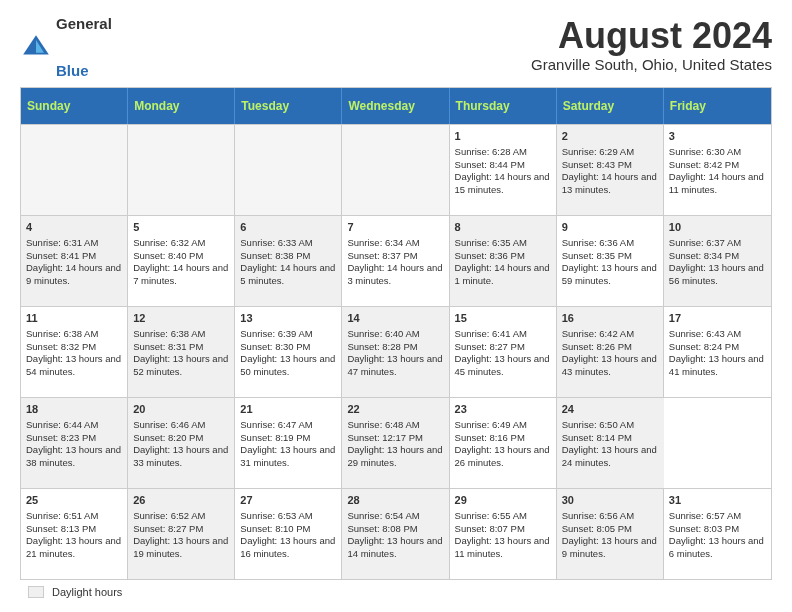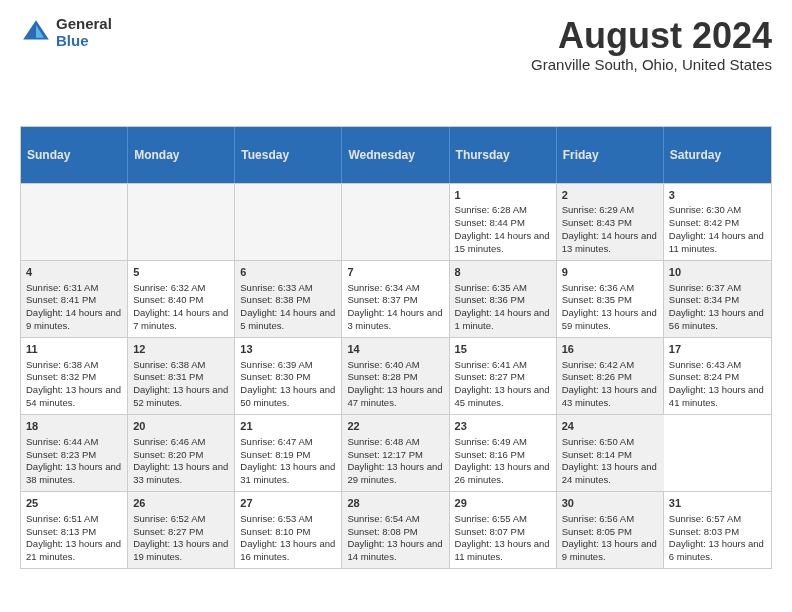--- a/index.html
+++ b/index.html
@@ -9,21 +9,20 @@
       font-family: Arial, sans-serif;
       background: #fff;
       overflow: hidden;
     }
     .page {
       width: 792px;
       height: 612px;
       padding: 16px 20px 12px 20px;
       display: flex;
       flex-direction: column;
-      gap: 45px;
     }
     .header {
       display: flex;
       justify-content: space-between;
       align-items: flex-start;
       margin-bottom: 8px;
     }
     .logo {
       display: flex;
       align-items: center;
@@ -36,20 +35,21 @@
     }
     .logo-general {
       font-size: 15px;
       font-weight: bold;
       color: #333;
     }
     .logo-blue {
       font-size: 15px;
       font-weight: bold;
       color: #2a6db5;
+      margin-top: 30px;
     }
     .logo-icon {
       width: 32px;
       height: 32px;
     }
     .title-block {
       text-align: right;
       margin-left: 47px;
     }
     .month-title {
@@ -67,24 +67,24 @@
       display: flex;
       flex-direction: column;
       border: 1px solid #ccc;
     }
     .cal-header {
       display: grid;
       grid-template-columns: repeat(7, 1fr);
       background: #2a6db5;
     }
     .cal-header-cell {
-      color: #e5e5e5;
+      color: #bef264;
       font-size: 12px;
       font-weight: bold;
-      padding: 21px 6px;
+      padding: 11px 6px;
       border-right: 1px solid #4a8fd5;
     }
     .cal-header-cell:last-child { border-right: none; }
     .cal-body {
       flex: 1;
       display: flex;
       flex-direction: column;
     }
     .cal-row {
       display: grid;
@@ -146,22 +146,22 @@
     </div>
   </div>
 
   <div class="calendar">
     <div class="cal-header">
     <div class="cal-header-cell">Sunday</div>
         <div class="cal-header-cell">Monday</div>
         <div class="cal-header-cell">Tuesday</div>
         <div class="cal-header-cell">Wednesday</div>
         <div class="cal-header-cell">Thursday</div>
+        <div class="cal-header-cell">Saturday</div>
         <div class="cal-header-cell">Friday</div>
-        <div class="cal-header-cell">Saturday</div>
       </div>
     <div class="cal-body">
     <div class="cal-row">
           <div class="cal-cell empty"></div>
           <div class="cal-cell empty"></div>
           <div class="cal-cell empty"></div>
           <div class="cal-cell empty"></div>
           <div class="cal-cell">
             <div class="day-num">1</div>
             <div>Sunrise: 6:28 AM</div>

